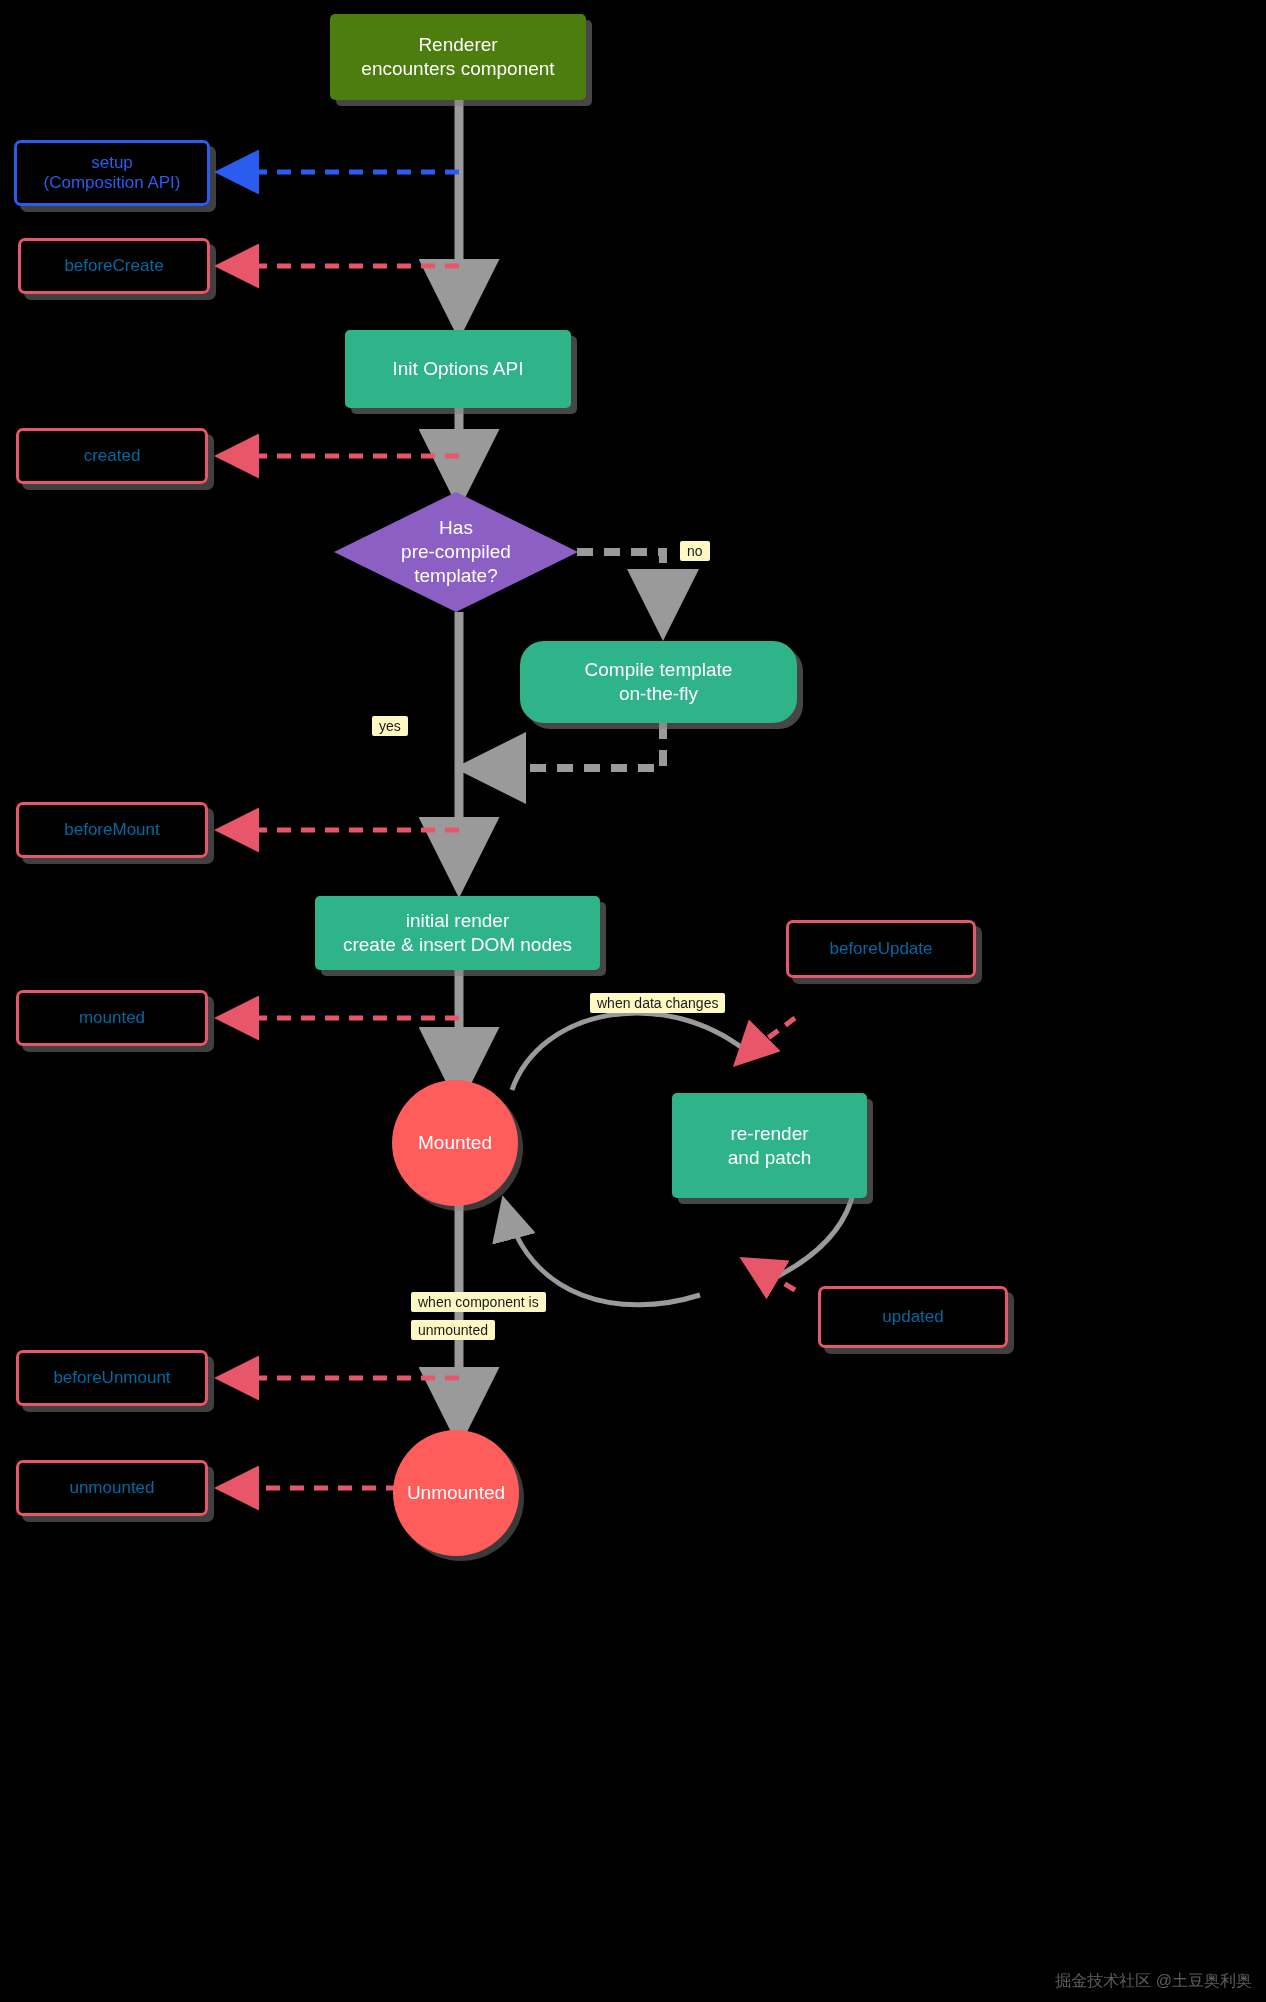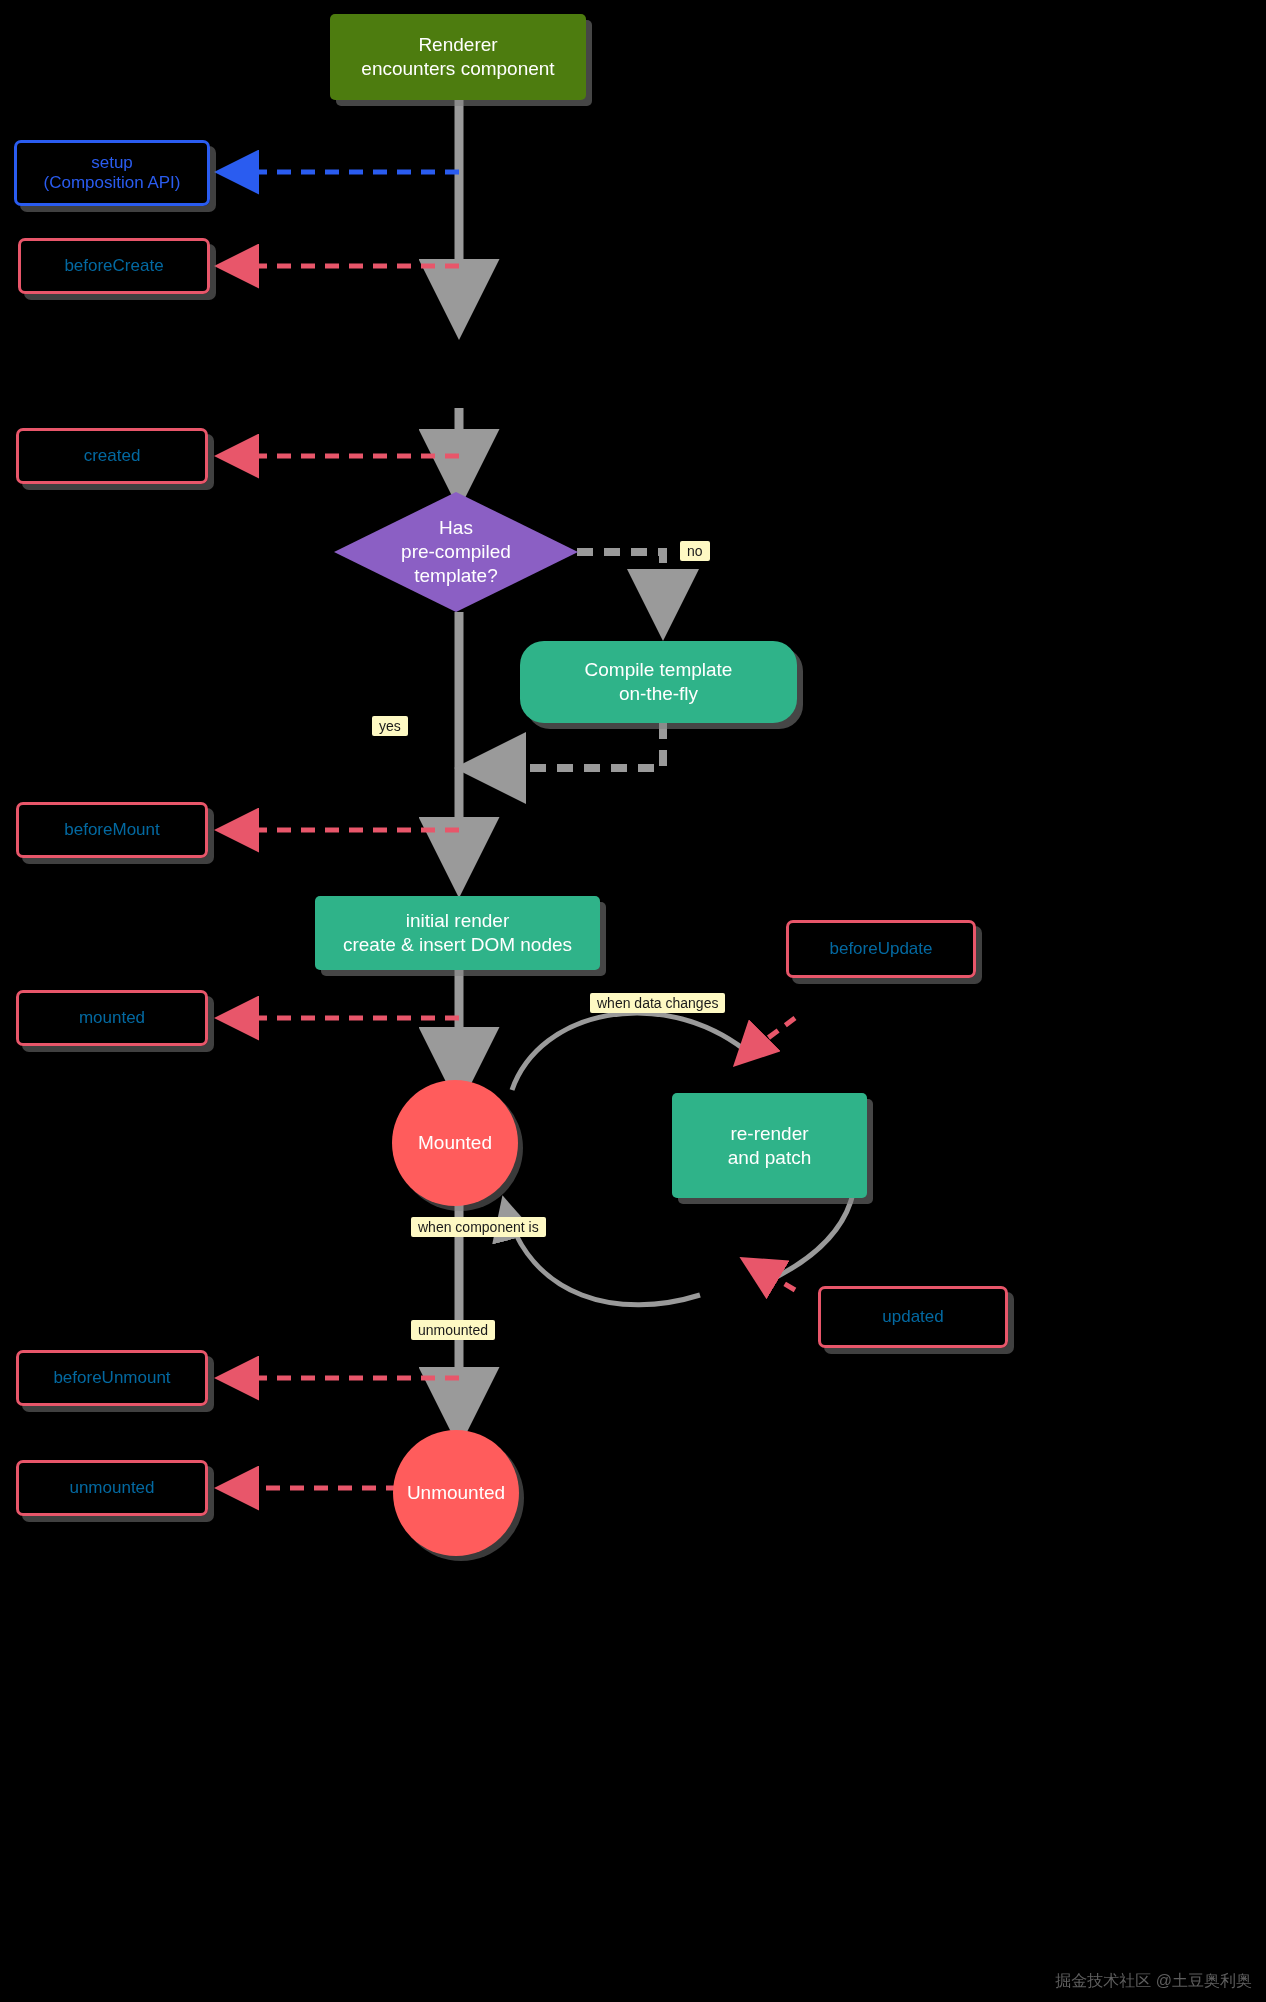--- a/index.html
+++ b/index.html
@@ -73,20 +73,23 @@
     <path d="M795,1018 L745,1055" stroke="#e8566a" stroke-width="5" fill="none" stroke-dasharray="12 9"></path>
     <path d="M745,1055 L740,1060" stroke="#e8566a" stroke-width="5" fill="none" marker-end="url(#ared)"></path>
     <path d="M795,1290 L748,1262" stroke="#e8566a" stroke-width="5" fill="none" stroke-dasharray="12 9" marker-end="url(#ared)"></path>
   </svg>
 
   <div class="node start" style="left:330px;top:14px;width:256px;height:86px;flex-direction:column;">
     <span>Renderer</span>
     <span>encounters component</span>
   </div>
 
+  <div class="node proc" style="left:345px;top:330px;width:226px;height:78px;">
+    <span>Init Options API</span>
+  </div>
 
   <div class="node decision" style="left:334px;top:492px;width:244px;height:120px;flex-direction:column;">
     <span>Has</span>
     <span>pre-compiled</span>
     <span>template?</span>
   </div>
 
   <div class="node proc" style="left:520px;top:641px;width:277px;height:82px;flex-direction:column;border-radius:24px;">
     <span>Compile template</span>
     <span>on-the-fly</span>
@@ -152,21 +155,21 @@
   </div>
 
   <div class="edgelabel" style="left:372px;top:716px;">
     <span>yes</span>
   </div>
 
   <div class="edgelabel" style="left:590px;top:993px;">
     <span>when data changes</span>
   </div>
 
-  <div class="edgelabel" style="left:411px;top:1217px;text-align:right;">
+  <div class="edgelabel" style="left:411px;top:1292px;text-align:right;">
     <span>when component is</span>
   </div>
 
   <div class="edgelabel" style="left:411px;top:1320px;">
     <span>unmounted</span>
   </div>
 
   <div class="wm">
     <span>掘金技术社区 @土豆奥利奥</span>
   </div>

